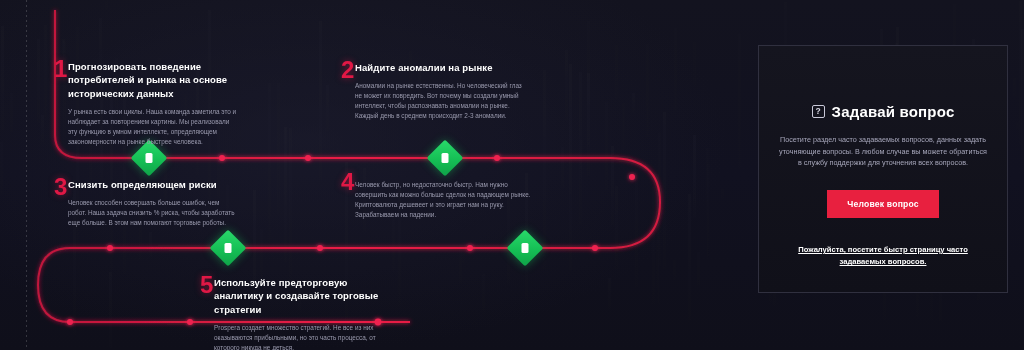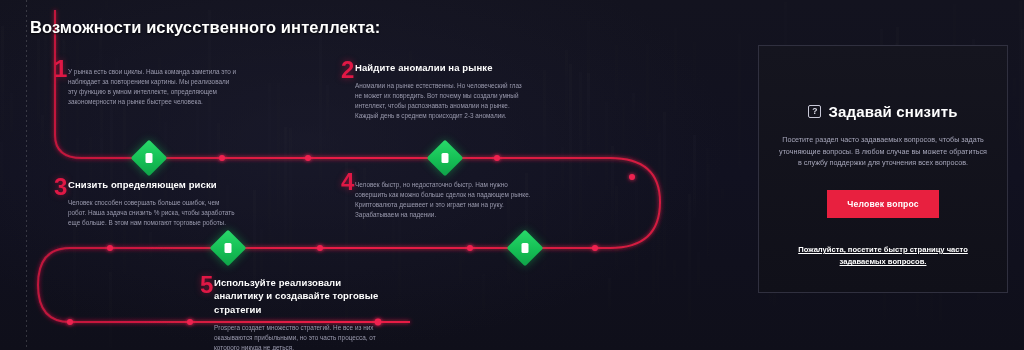--- a/index.html
+++ b/index.html
@@ -285,37 +285,37 @@
       <circle cx="595" cy="248" r="3"></circle>
       <circle cx="470" cy="248" r="3"></circle>
       <circle cx="320" cy="248" r="3"></circle>
       <circle cx="110" cy="248" r="3"></circle>
       <circle cx="70" cy="322" r="3"></circle>
       <circle cx="190" cy="322" r="3"></circle>
       <circle cx="378" cy="322" r="3.4"></circle>
     </g>
   </svg>
 
-  <h1 class="page-title">Возможности искусственного интеллекта:</h1>
 
   <div class="diamond" style="left:136px; top:145px;">
     <span></span>
   </div>
   <div class="diamond" style="left:432px; top:145px;">
     <span></span>
   </div>
   <div class="diamond" style="left:215px; top:235px;">
     <span></span>
   </div>
   <div class="diamond" style="left:512px; top:235px;">
     <span></span>
   </div>
 
   <div class="step" style="left:54px; top:60px;">
     <div class="num">1</div>
+    <div class="head">Прогнозировать поведение потребителей и рынка на основе исторических данных</div>
     <div class="body">У рынка есть свои циклы. Наша команда заметила это и наблюдает за повторением картины. Мы реализовали эту функцию в умном интеллекте, определяющем закономерности на рынке быстрее человека.</div>
   </div>
 
   <div class="step" style="left:341px; top:61px;">
     <div class="num">2</div>
     <div class="head">Найдите аномалии на рынке</div>
     <div class="body">Аномалии на рынке естественны. Но человеческий глаз не может их повредить. Вот почему мы создали умный интеллект, чтобы распознавать аномалии на рынке. Каждый день в среднем происходит 2-3 аномалии.</div>
   </div>
 
   <div class="step" style="left:54px; top:178px;">
@@ -324,27 +324,27 @@
     <div class="body">Человек способен совершать больше ошибок, чем робот. Наша задача снизить % риска, чтобы заработать еще больше. В этом нам помогают торговые роботы.</div>
   </div>
 
   <div class="step wide" style="left:341px; top:173px;">
     <div class="num">4</div>
     <div class="body">Человек быстр, но недостаточно быстр. Нам нужно совершить как можно больше сделок на падающем рынке. Криптовалюта дешевеет и это играет нам на руку. Зарабатываем на падении.</div>
   </div>
 
   <div class="step" style="left:200px; top:276px;">
     <div class="num">5</div>
-    <div class="head">Используйте реализовали аналитику и создавайте торговые стратегии</div>
+    <div class="head">Используйте предторговую аналитику и создавайте торговые стратегии</div>
     <div class="body">Prospera создает множество стратегий. Не все из них оказываются прибыльными, но это часть процесса, от которого никуда не деться.</div>
   </div>
 
   <div class="faq-panel">
     <div class="faq-title-row">
       <div class="q-icon">?</div>
-      <div class="faq-title">Задавай снизить</div>
+      <div class="faq-title">Задавай вопрос</div>
     </div>
-    <div class="faq-desc">Посетите раздел часто задаваемых вопросов, чтобы задать уточняющие вопросы. В любом случае вы можете обратиться в службу поддержки для уточнения всех вопросов.</div>
+    <div class="faq-desc">Посетите раздел часто задаваемых вопросов, данных задать уточняющие вопросы. В любом случае вы можете обратиться в службу поддержки для уточнения всех вопросов.</div>
     <button class="faq-btn">Человек вопрос</button>
     <a class="faq-link">Пожалуйста, посетите быстр страницу часто задаваемых вопросов.</a>
   </div>
 
 </div>
 
 </body></html>

